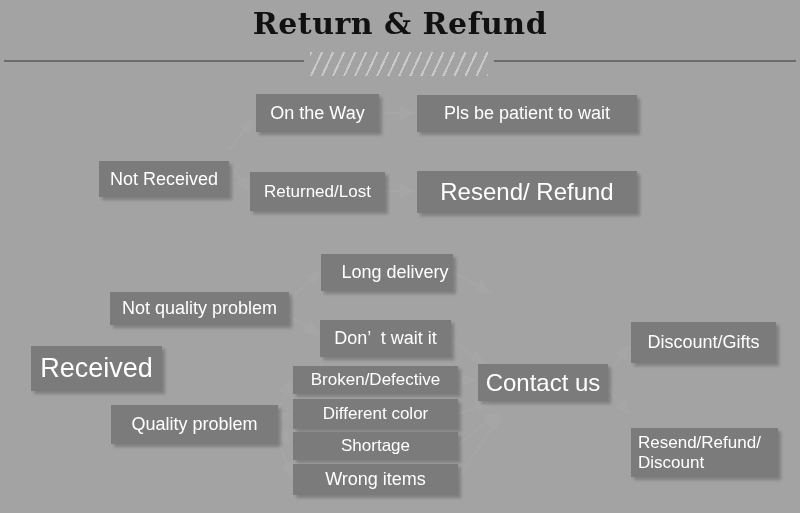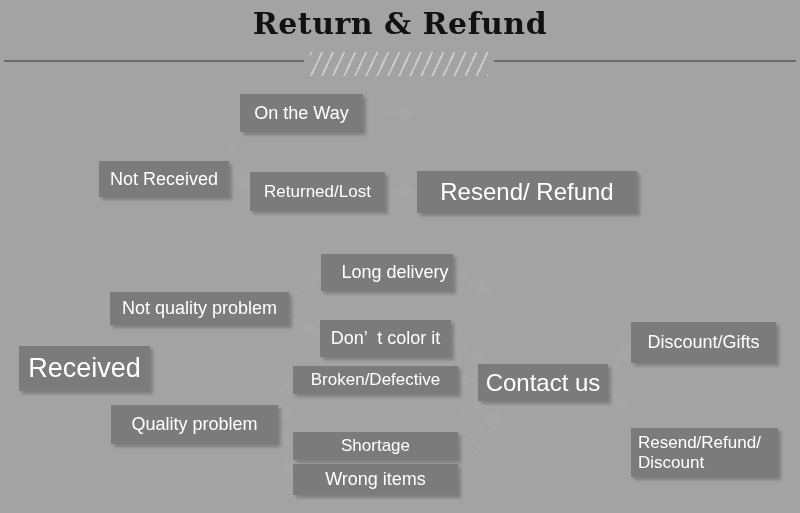--- a/index.html
+++ b/index.html
@@ -138,39 +138,41 @@
       <path d="M458,445 L498,412"></path>
       <path d="M458,478 L500,416"></path>
 
       <path d="M609,372 L629,346"></path>
       <path d="M609,390 L629,414"></path>
     </g>
   </svg>
 
   <div class="node" style="left:99px;  top:139px; width:130px; height:36px;margin-top:22px;">Not Received</div>
 
-  <div class="node" style="left:240px; top:94px;  width:123px; height:38px;">On the Way</div>
+  <div class="node" style="left:256px; top:94px;  width:123px; height:38px;">On the Way</div>
 
+  <div class="node" style="left:417px; top:95px;  width:220px; height:37px;">Pls be patient to wait</div>
 
   <div class="node small" style="left:250px; top:172px; width:135px; height:39px;">Returned/Lost</div>
 
   <div class="node big" style="left:417px; top:171px; width:220px; height:42px;">Resend/ Refund</div>
 
-  <div class="node huge" style="left:19px;  top:346px; width:131px; height:45px;">Received</div>
+  <div class="node huge" style="left:31px;  top:346px; width:131px; height:45px;">Received</div>
 
   <div class="node" style="left:110px; top:292px; width:179px; height:33px;">Not quality problem</div>
 
   <div class="node" style="left:111px; top:405px; width:167px; height:39px;">Quality problem</div>
 
   <div class="node" style="left:321px; top:254px; width:132px; height:37px;padding-left:20px;">Long delivery</div>
 
-  <div class="node" style="left:320px; top:320px; width:131px; height:37px;">Don’  t color it</div>
+  <div class="node" style="left:320px; top:320px; width:131px; height:37px;">Don’  t wait it</div>
 
   <div class="node small" style="left:293px; top:366px; width:165px; height:28px;">Broken/Defective</div>
 
+  <div class="node small" style="left:293px; top:399px; width:165px; height:30px;">Different color</div>
 
   <div class="node small" style="left:293px; top:432px; width:165px; height:28px;">Shortage</div>
 
   <div class="node" style="left:293px; top:464px; width:165px; height:31px;">Wrong items</div>
 
   <div class="node big" style="left:478px; top:364px; width:130px; height:37px;">Contact us</div>
 
   <div class="node" style="left:631px; top:322px; width:145px; height:41px;">Discount/Gifts</div>
 
   <div class="node small left-align two-line" style="left:631px; top:392px; width:147px; height:49px;">Resend/Refund/

